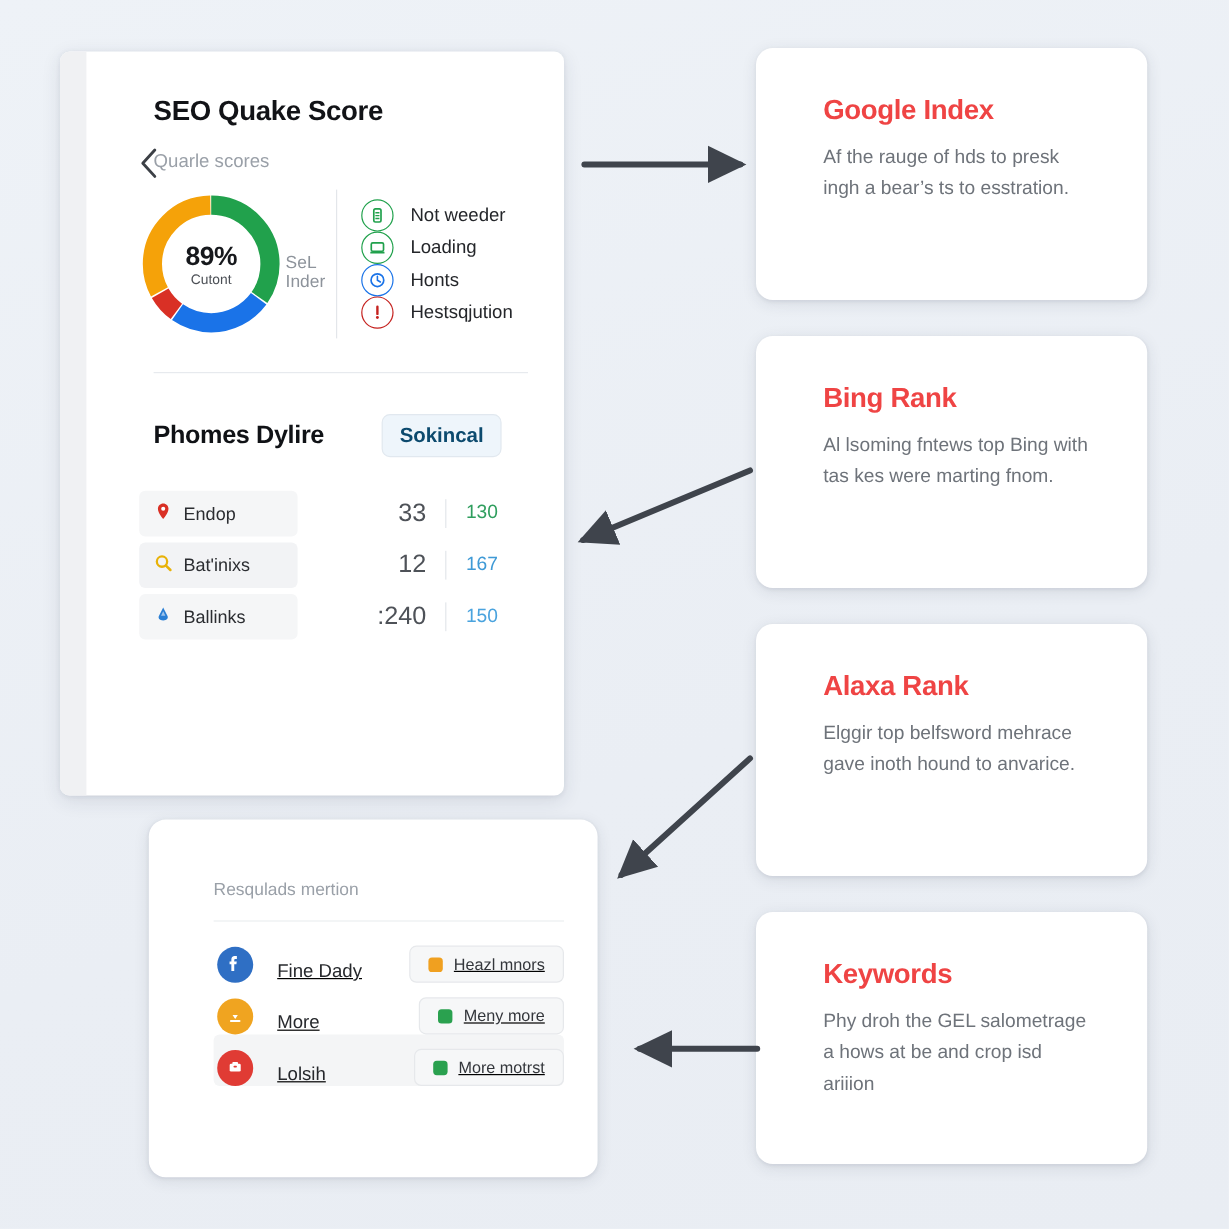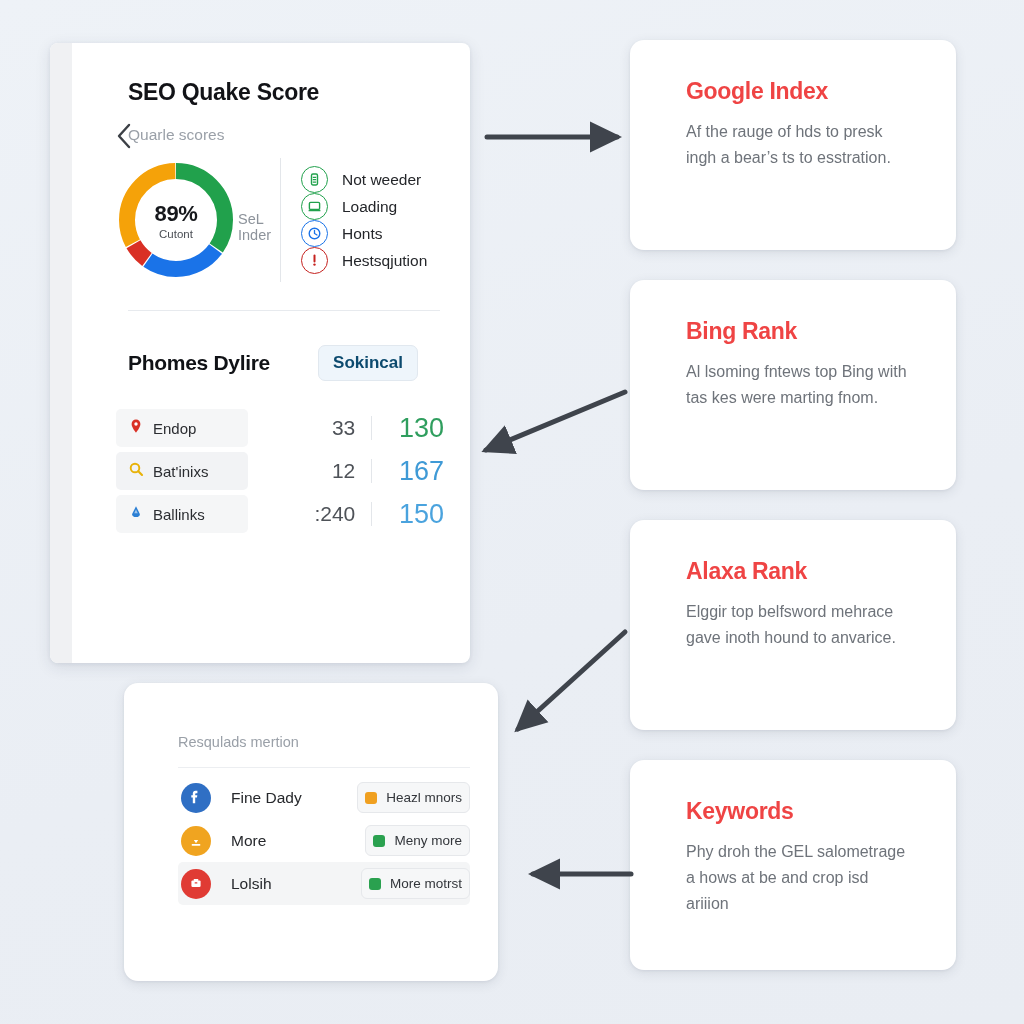--- a/index.html
+++ b/index.html
@@ -204,22 +204,22 @@
   .metric-v1 {
     width: 92px;
     text-align: right;
     font-size: 21px;
     color: #4e5258;
     border-right: 1.5px solid #e3e6ea;
     padding-right: 16px;
   }
   .metric-v2 {
     width: 80px;
-    text-align: right;
-    font-size: 27px;
+    text-align: left;
+    font-size: 16px;
     padding-left: 16px;
   }
 
   
   #panel-backlinks {
     left: 124px; top: 683px;
     width: 374px; height: 298px;
     border-radius: 14px;
     padding: 36px 28px 0 54px;
     overflow: hidden;
@@ -236,24 +236,25 @@
     margin-top: 15px;
   }
   .bl-rule {
     height: 1px;
     background: #eceef1;
     margin: 17px 0 0 0;
   }
   .bl-list { margin-top: 8px; }
   .bl-row {
     display: flex;
-    align-items: center;
+    align-items: flex-end;
     height: 43px;
     padding-left: 3px;
     border-radius: 5px;
+    text-decoration: underline;
   }
   .bl-row.shade { background: #f4f5f6; }
   .bl-ico {
     width: 30px; height: 30px;
     border-radius: 50%;
     display: flex;
     align-items: center;
     justify-content: center;
     flex: 0 0 auto;
     color: #fff;
@@ -264,21 +265,21 @@
     margin-left: 20px;
     flex: 1;
   }
   .bl-chip {
     display: flex;
     align-items: center;
     gap: 9px;
     background: #f6f7f8;
     border: 1px solid #e6e8eb;
     border-radius: 6px;
-    padding: 7px 7px;
+    padding: 7px 15px;
     cursor: pointer;
   }
   .bl-chip-sq {
     width: 12px; height: 12px;
     border-radius: 3px;
     flex: 0 0 auto;
   }
   .bl-chip-txt {
     font-size: 13.5px;
     color: #33363b;

